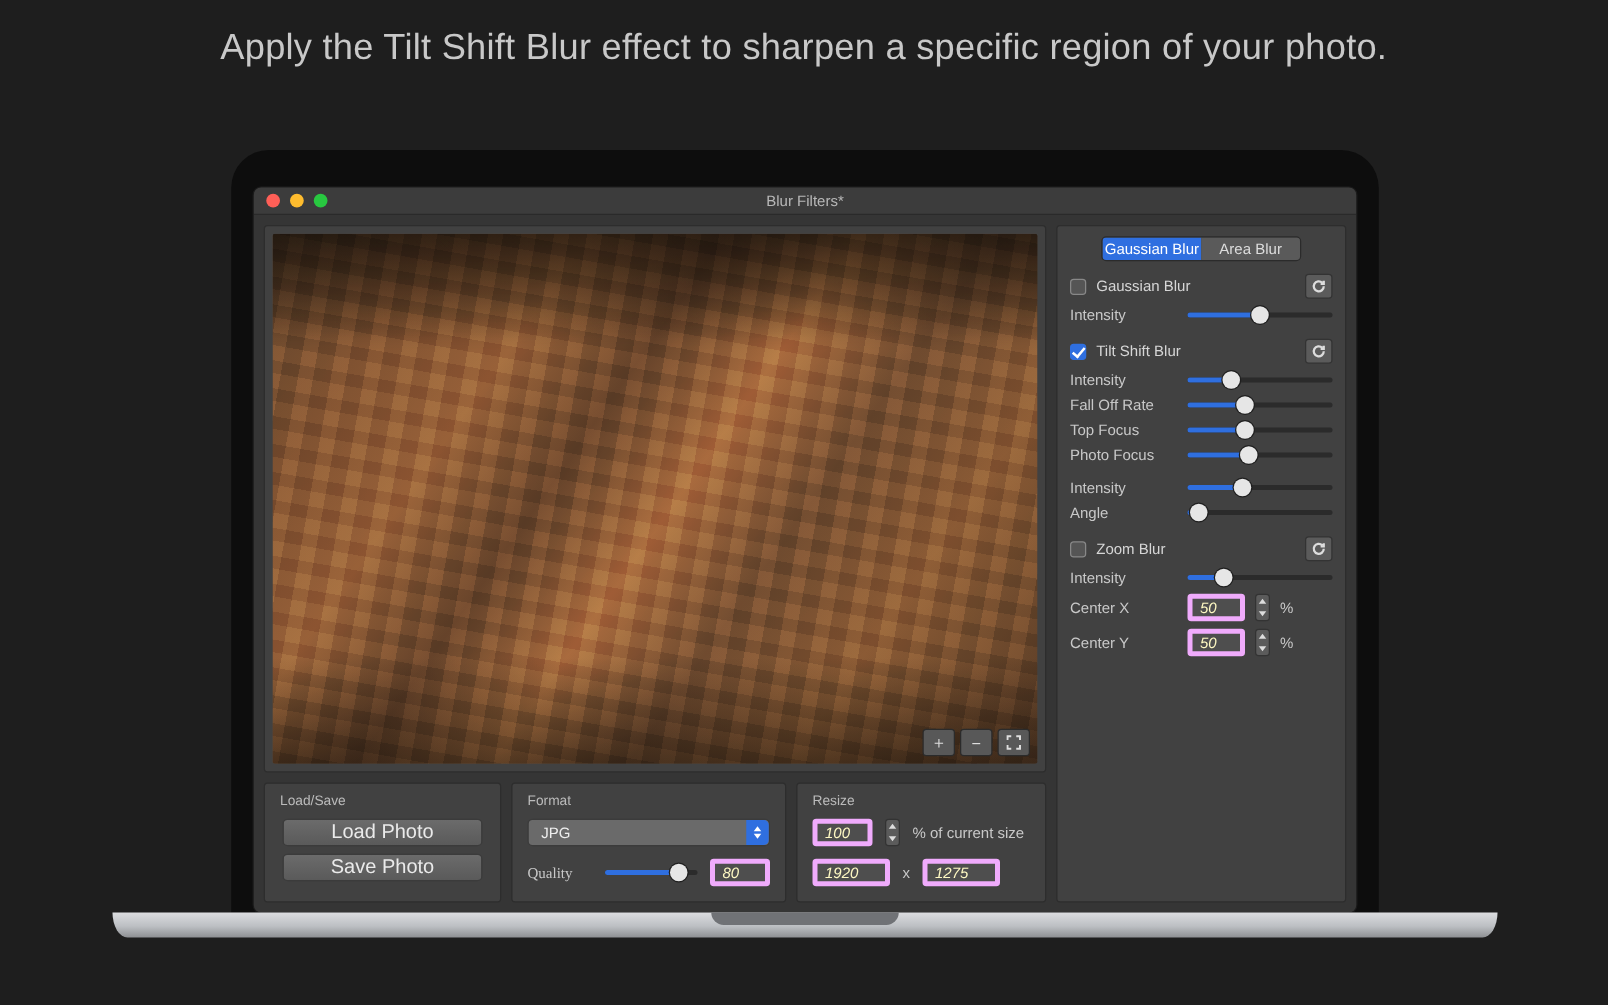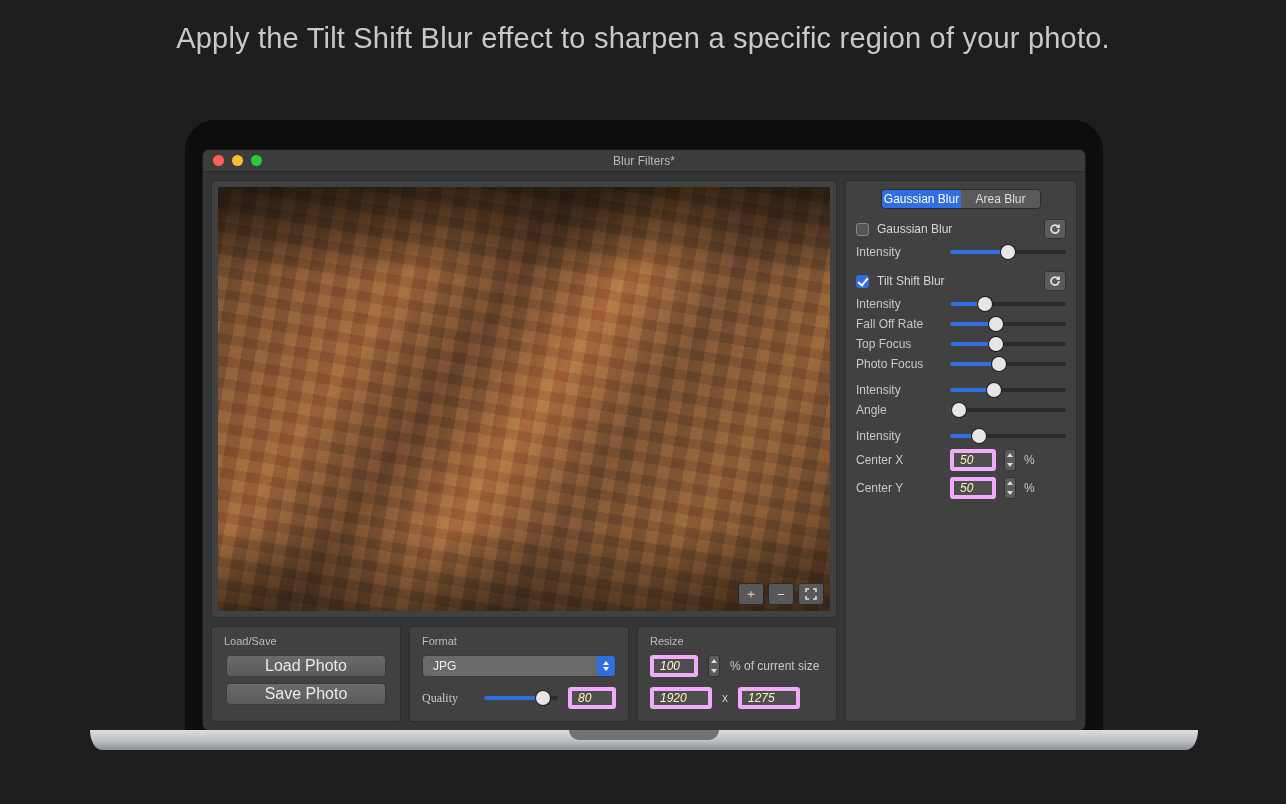--- a/index.html
+++ b/index.html
@@ -407,20 +407,29 @@
           <div class="prow">
             <div class="plbl">Angle</div>
             <div class="slider">
                 <div class="fill" style="width: 8%;"></div>
                 <div class="thumb" style="left: 8%;"></div>
               </div>
           </div>
 
           <div class="spacer"></div>
 
+          <div class="group-head">
+            <div class="chk"></div>
+            <div class="name">Zoom Blur</div>
+            <div class="reset-btn">
+              <svg viewBox="0 0 12 12">
+                  <path d="M10 6a4 4 0 1 1-1.2-2.8M10 1.5V4H7.5"></path>
+                </svg>
+            </div>
+          </div>
           <div class="prow">
             <div class="plbl">Intensity</div>
             <div class="slider">
                 <div class="fill" style="width: 25%;"></div>
                 <div class="thumb" style="left: 25%;"></div>
               </div>
           </div>
           <div class="prow">
             <div class="plbl">Center X</div>
             <input class="num-input" value="50" style="">

